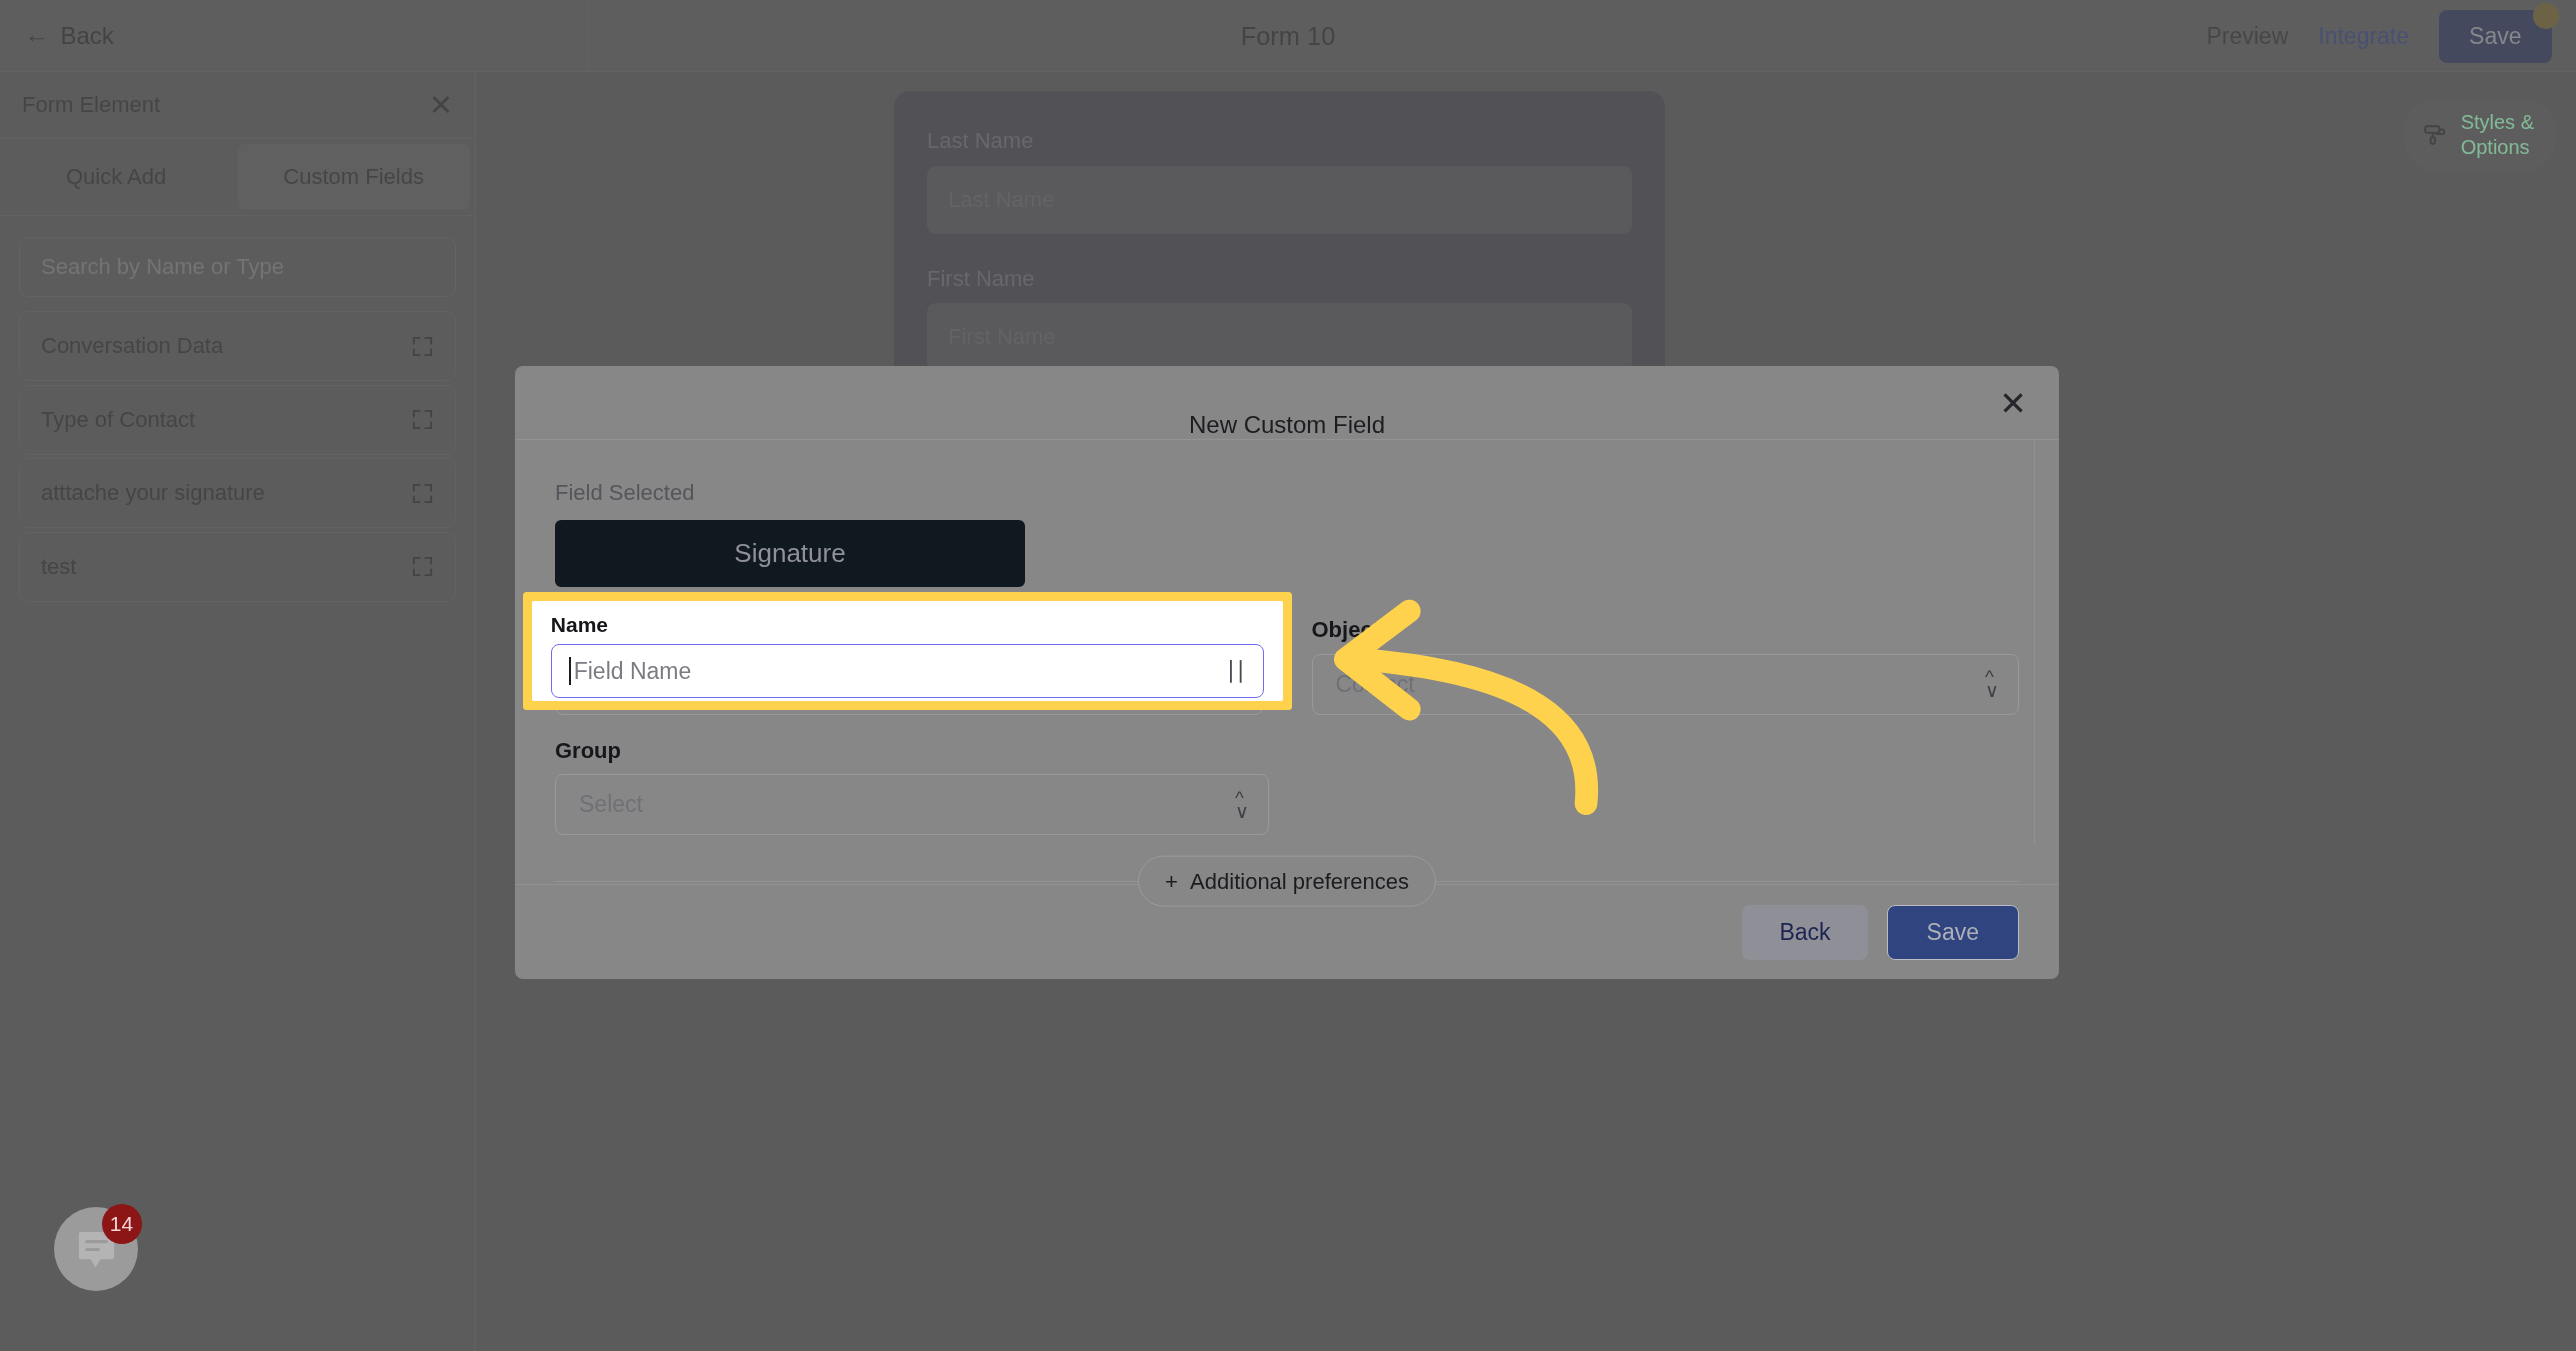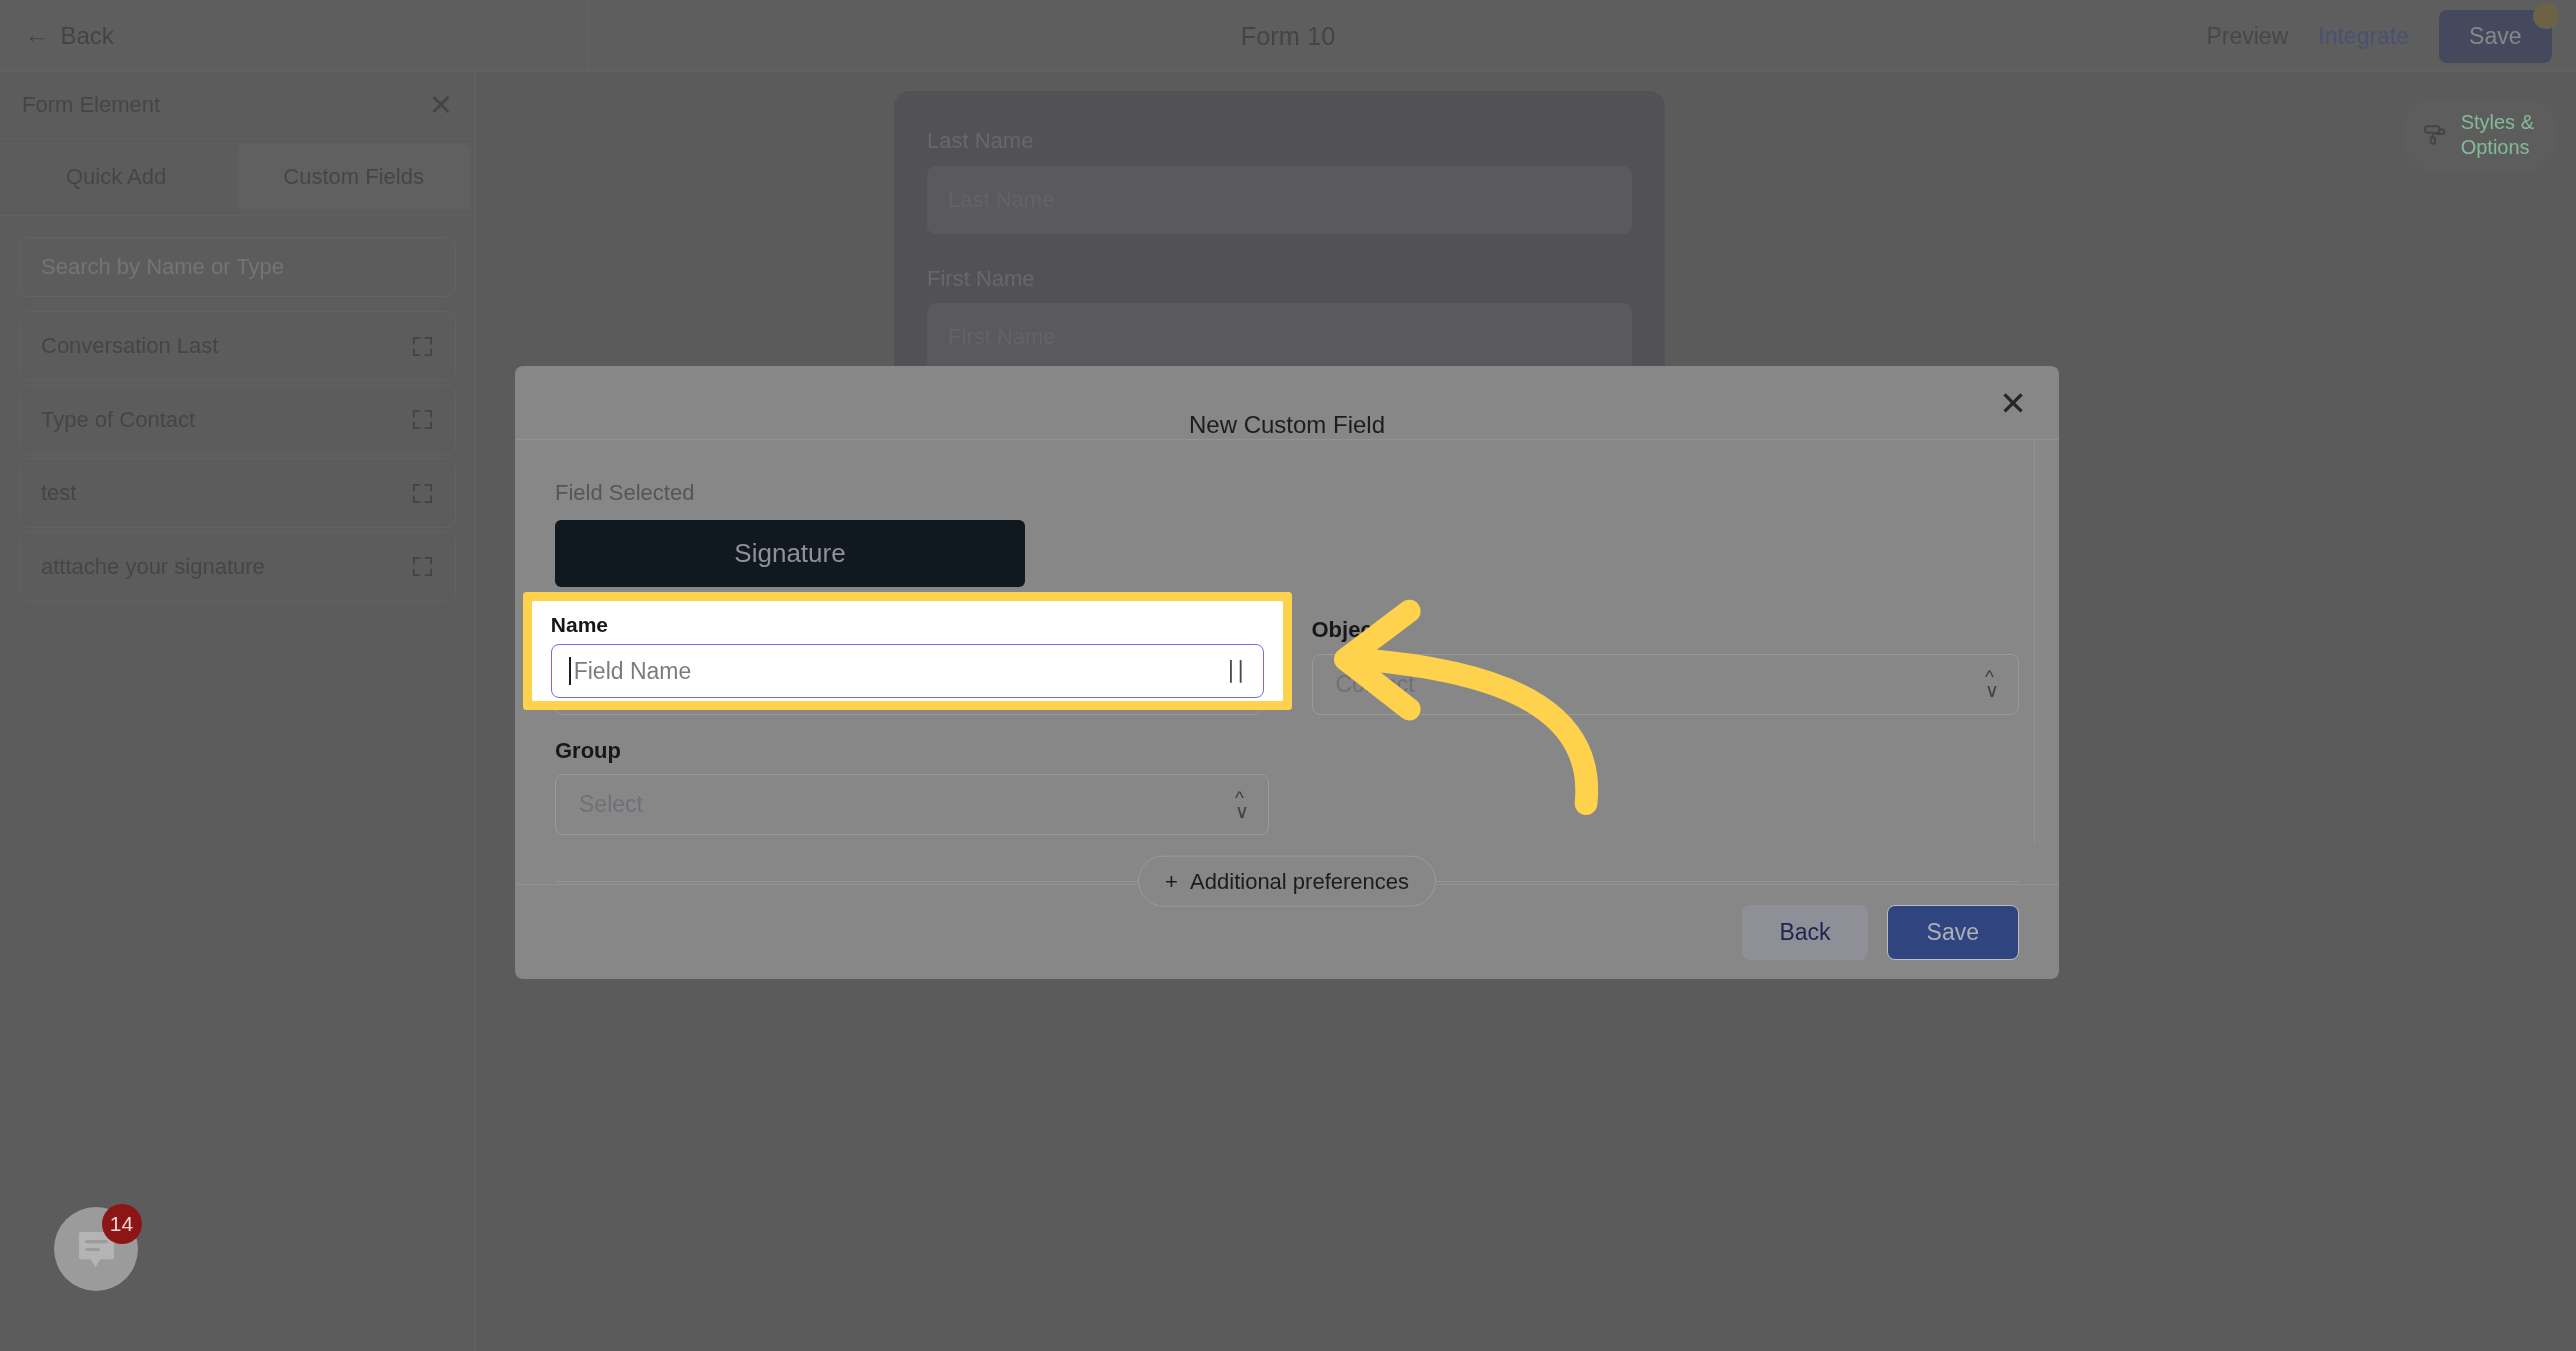--- a/index.html
+++ b/index.html
@@ -254,39 +254,39 @@
     </div>
     <div class="sb-tabs">
       <div class="sb-tab">Quick Add</div>
       <div class="sb-tab active">Custom Fields</div>
     </div>
     <div class="sb-search-wrap">
       <input class="sb-search" type="text" placeholder="Search by Name or Type" style="">
     </div>
     <div class="sb-list">
       <div class="sb-item">
-        <span class="sb-item-label">Conversation Last</span>
+        <span class="sb-item-label">Conversation Data</span>
         <svg class="expand-icon" viewBox="0 0 24 24" fill="none" stroke="#121214" stroke-width="2" stroke-linecap="round">
           <path d="M3 9V3h6M21 9V3h-6M3 15v6h6M21 15v6h-6"></path>
         </svg>
       </div>
       <div class="sb-item">
         <span class="sb-item-label">Type of Contact</span>
         <svg class="expand-icon" viewBox="0 0 24 24" fill="none" stroke="#121214" stroke-width="2" stroke-linecap="round">
           <path d="M3 9V3h6M21 9V3h-6M3 15v6h6M21 15v6h-6"></path>
         </svg>
       </div>
       <div class="sb-item">
-        <span class="sb-item-label">test</span>
+        <span class="sb-item-label">atttache your signature</span>
         <svg class="expand-icon" viewBox="0 0 24 24" fill="none" stroke="#121214" stroke-width="2" stroke-linecap="round">
           <path d="M3 9V3h6M21 9V3h-6M3 15v6h6M21 15v6h-6"></path>
         </svg>
       </div>
       <div class="sb-item">
-        <span class="sb-item-label">atttache your signature</span>
+        <span class="sb-item-label">test</span>
         <svg class="expand-icon" viewBox="0 0 24 24" fill="none" stroke="#121214" stroke-width="2" stroke-linecap="round">
           <path d="M3 9V3h6M21 9V3h-6M3 15v6h6M21 15v6h-6"></path>
         </svg>
       </div>
     </div>
   </div>
 
   <div class="canvas">
     <div class="form-card">
       <div class="ff-label">Last Name</div>

